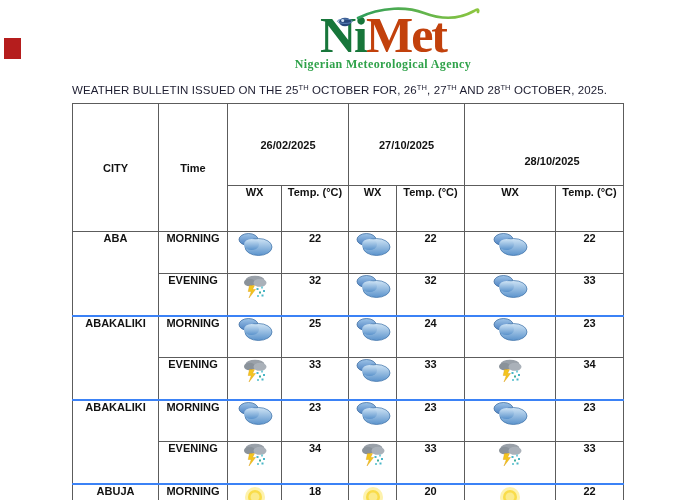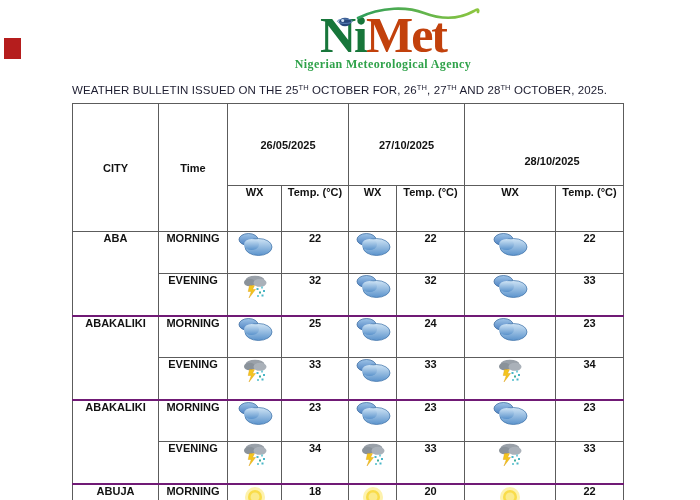--- a/index.html
+++ b/index.html
@@ -47,21 +47,21 @@
   tr.hdr-sub{height:46px;}
   tr.datarow{height:42px;}
   .h-city,.h-time{vertical-align:middle;}
   .h-date{vertical-align:middle;font-size:11.5px;}
   .h-date .shift{position:relative;top:16px;left:8px;display:inline-block;}
   .h-sub{vertical-align:top;padding-top:5px;}
   .c-city{vertical-align:top;padding-top:9px;}
   .c-time{vertical-align:top;padding-top:5px;}
   .c-temp{vertical-align:top;padding-top:5px;font-size:11.5px;}
   .c-wx{vertical-align:top;padding-top:1px;}
-  tr.group-start td{border-top:2px solid #701a75;}
+  tr.group-start td{border-top:2px solid #3b82f6;}
   .wx-ic{display:inline-block;line-height:0;}
 </style>
 </head>
 <body>
 
 <div class="red-mark"></div>
 
 <div class="logo">
   <div class="wordmark"><span class="wm-ni">Ni</span><span class="wm-met">Met</span></div>
   <div class="tagline">Nigerian Meteorological Agency</div>
@@ -91,21 +91,21 @@
       <col style="width:67px">
     <col style="width:48px">
       <col style="width:68px">
     <col style="width:91px">
       <col style="width:68px">
   </colgroup>
   <thead>
     <tr class="hdr-main">
       <th class="h-city" rowspan="2">CITY</th>
       <th class="h-time" rowspan="2">Time</th>
-      <th class="h-date" colspan="2">26/05/2025</th>
+      <th class="h-date" colspan="2">26/02/2025</th>
       <th class="h-date" colspan="2">27/10/2025</th>
       <th class="h-date" colspan="2"><span class="shift">28/10/2025</span></th>
     </tr>
     <tr class="hdr-sub">
       <th class="h-sub">WX</th>
       <th class="h-sub">Temp. (°C)</th>
       <th class="h-sub">WX</th>
       <th class="h-sub">Temp. (°C)</th>
       <th class="h-sub">WX</th>
       <th class="h-sub">Temp. (°C)</th>

